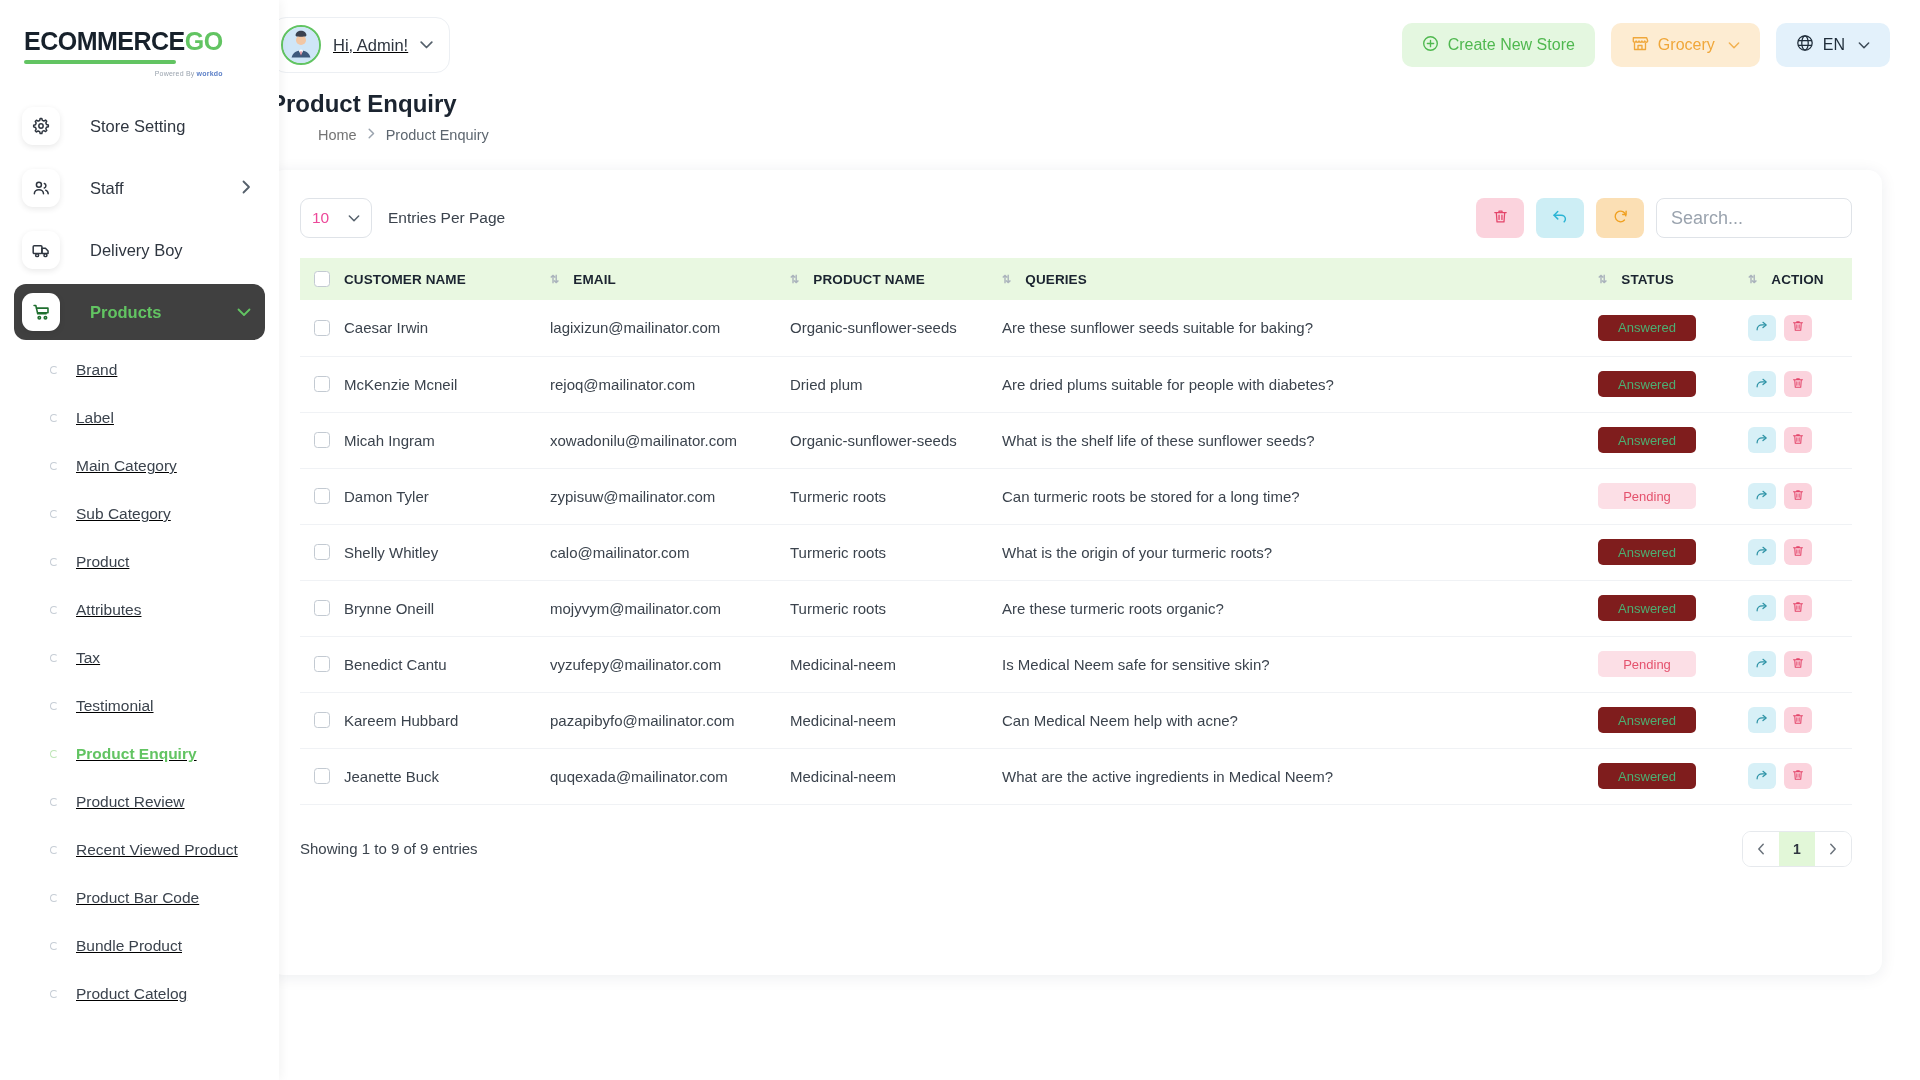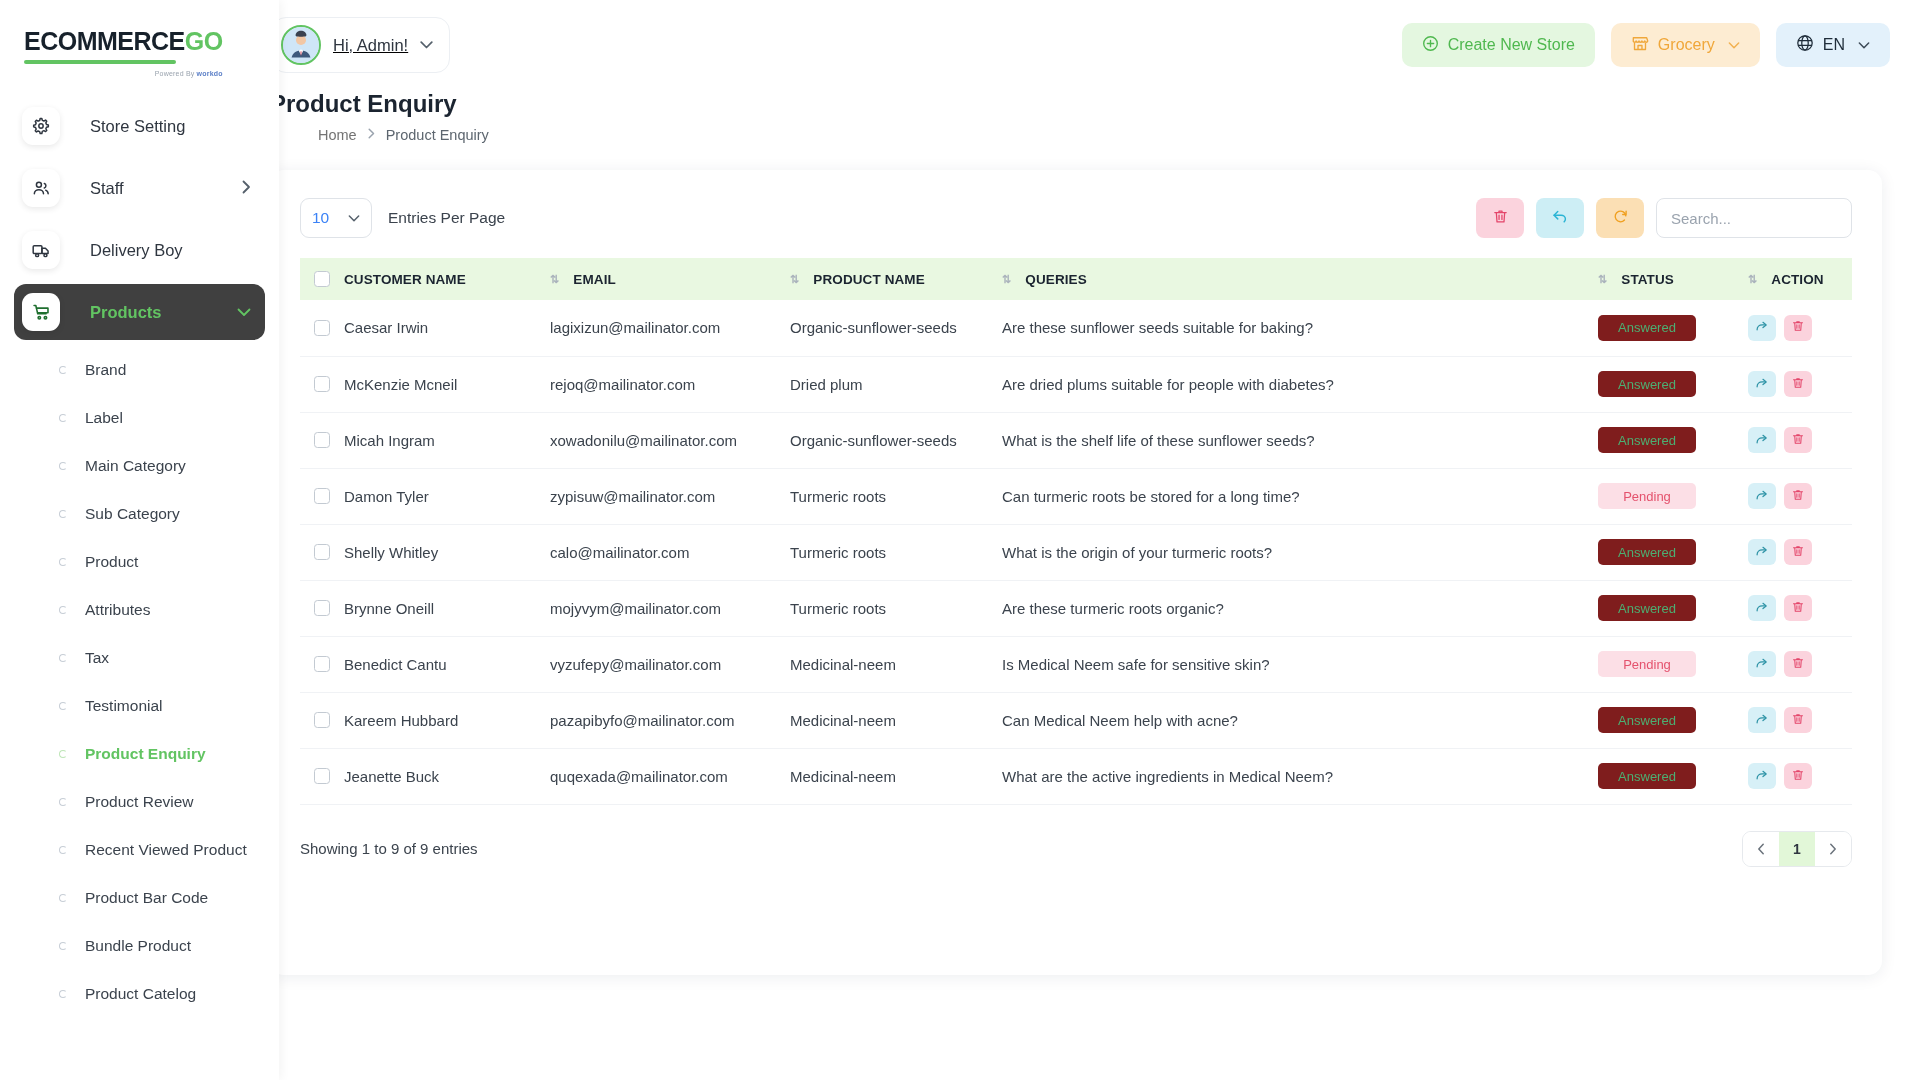--- a/index.html
+++ b/index.html
@@ -56,21 +56,21 @@
     flex: 0 0 38px;
   }
   .nav-label {
     margin-left: 30px; font-size: 16.5px; color: #2f3640; font-weight: 500;
     flex: 1;
   }
   .nav-item.active .nav-label { color: #62c462; font-weight: 700; }
   .nav-caret { margin-right: 14px; color: #55606b; font-size: 13px; }
   .nav-item.active .nav-caret { color: #62c462; }
 
-  .sub-list { padding-left: 17px; }
+  .sub-list { padding-left: 8px; text-decoration: underline; }
   .sub-item {
     display: flex; align-items: center;
     height: 48px; padding-left: 42px; cursor: pointer;
   }
   .sub-dot {
     width: 8px; height: 8px; border-radius: 50%;
     border: 1.6px solid #c7ced6; border-right-color: transparent;
     flex: 0 0 8px;
   }
   .sub-label {
@@ -132,36 +132,36 @@
     box-shadow: 0 2px 16px rgba(18,38,63,0.08);
   }
   #card-toolbar {
     display: flex; align-items: center;
     padding: 28px 30px 0 30px;
   }
   .entries-select {
     display: flex; align-items: center; justify-content: space-between;
     width: 72px; height: 40px; padding: 0 11px;
     border: 1px solid #dfe3e8; border-radius: 9px;
-    font-size: 15.5px; color: #3b82f6; cursor: pointer; background: #fff;
+    font-size: 15.5px; color: #ec4899; cursor: pointer; background: #fff;
   }
   .entries-select .cv { font-size: 12px; color: #55606b; }
   #entries-label { margin-left: 16px; font-size: 15.5px; color: #3b434d; }
 
   #toolbar-right { margin-left: auto; display: flex; align-items: center; gap: 12px; }
   .tool-btn {
     width: 48px; height: 40px; border-radius: 8px;
     display: flex; align-items: center; justify-content: center; cursor: pointer;
   }
   .tool-del { background: #fbd3dd; }
   .tool-undo { background: #cdeef5; }
   .tool-refresh { background: #fbdfb4; }
   #search-input {
     width: 196px; height: 40px; border: 1px solid #dfe3e8; border-radius: 8px;
-    padding: 8px 14px; font-size: 15px; color: #ec4899;
+    padding: 8px 14px; font-size: 18px; color: #ec4899;
     font-family: "Liberation Sans", sans-serif; outline: none; background: #fff;
   }
   #search-input::placeholder { color: #9aa3ae; }
 
   
   #tbl-wrap { padding: 20px 30px 0 30px; }
   table { width: 100%; border-collapse: collapse; table-layout: fixed; }
   thead tr { background: #e9f8e1; height: 42px; }
   thead th {
     text-align: left; font-size: 13.5px; font-weight: 700;

